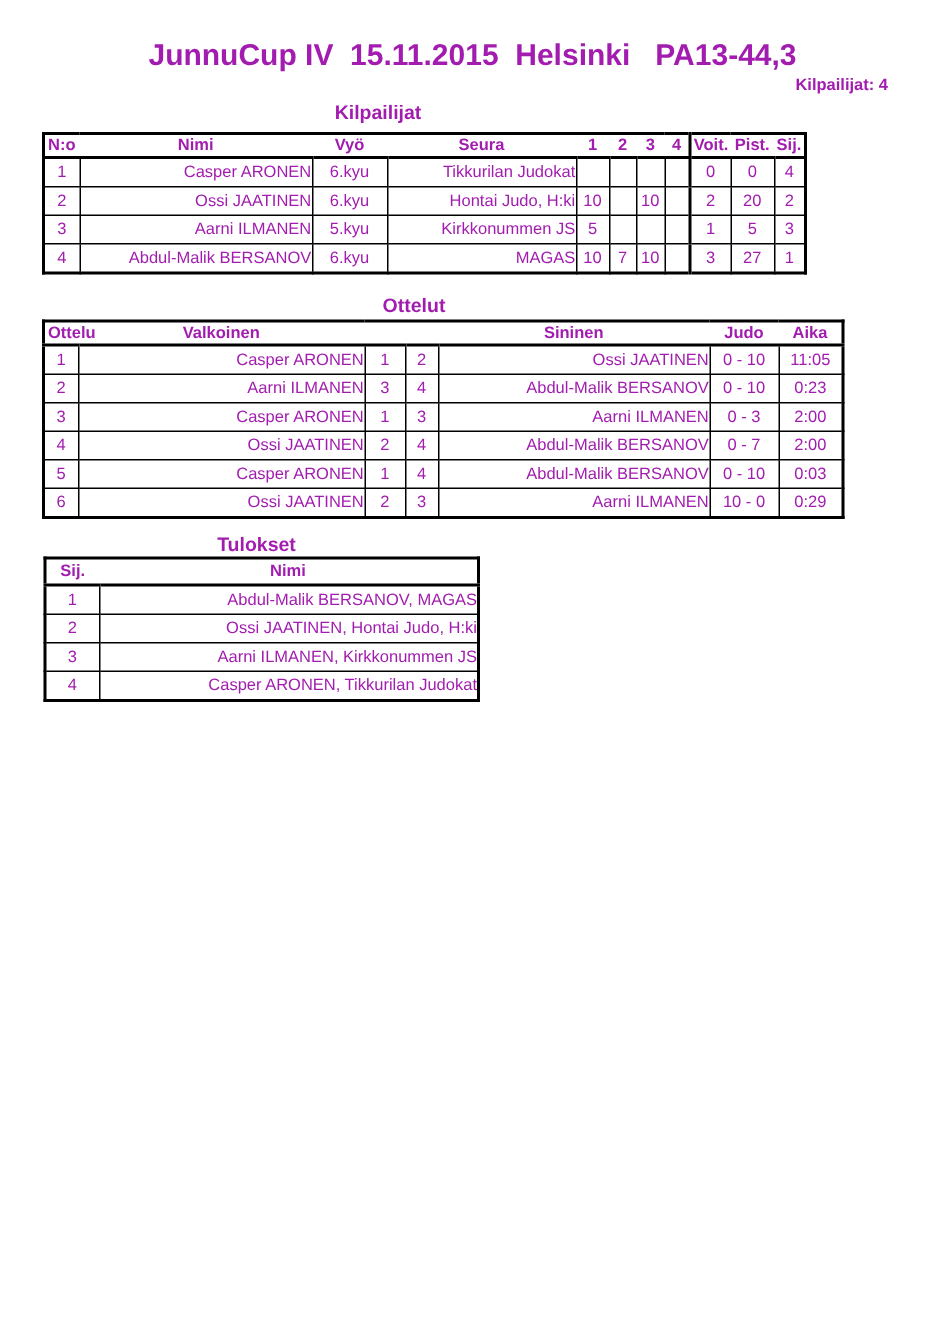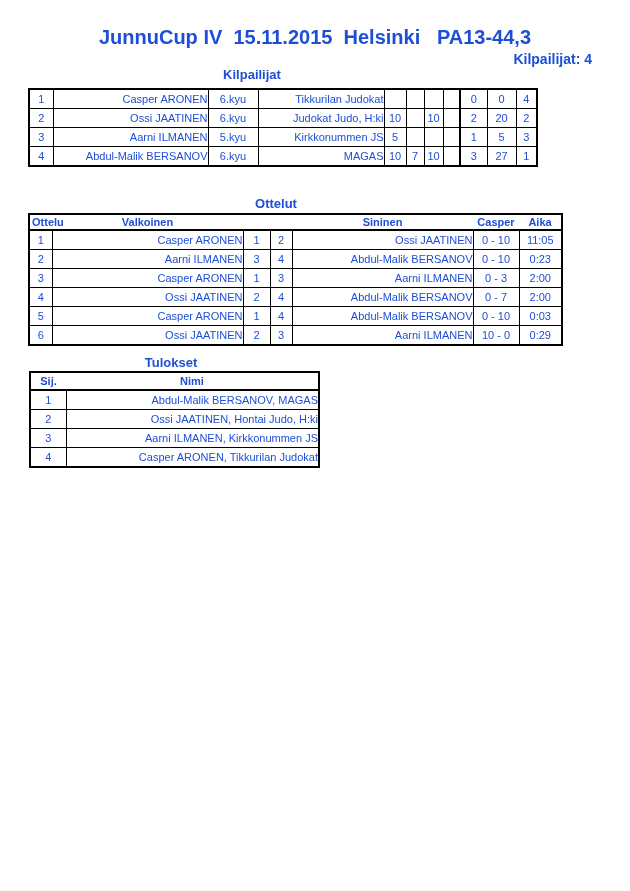--- a/index.html
+++ b/index.html
@@ -1,20 +1,20 @@
 <!DOCTYPE html>
 <html><head>
 <meta charset="utf-8">
 <style>
   html,body{margin:0;padding:0;background:#fff;}
   .page{position:relative;width:630px;height:891px;background:#ffffff;
-        font-family:"Liberation Sans",sans-serif;color:#1d4ed8;overflow:hidden;}
+        font-family:"Liberation Sans",sans-serif;color:#a21caf;overflow:hidden;}
   .title{position:absolute;top:26px;left:0;width:630px;text-align:center;
          font-size:20px;font-weight:bold;white-space:pre;}
-  .count{position:absolute;top:51px;right:38px;font-size:14px;font-weight:bold;}
+  .count{position:absolute;top:51px;right:38px;font-size:11px;font-weight:bold;}
   .heading{position:absolute;font-size:13px;font-weight:bold;transform:translateX(-50%);white-space:nowrap;}
   #heading-kilpailijat{left:252px;top:67px;}
   #heading-ottelut{left:276px;top:196px;}
   #heading-tulokset{left:171px;top:355px;}
   table{position:absolute;border-collapse:collapse;table-layout:fixed;
         font-size:11px;background:#fff;border:2px solid #000;}
   #t1{left:28px;top:88px;width:509px;}
   #t2{left:28px;top:213px;width:533px;}
   #t3{left:29px;top:371px;width:289px;}
   td{padding:0;white-space:nowrap;vertical-align:middle;border:1px solid #000;
@@ -47,38 +47,51 @@
         <col style="width:126px">
       <col style="width:22px">
         <col style="width:18px">
         <col style="width:19px">
         <col style="width:17px">
       <col style="width:27px">
         <col style="width:29px">
         <col style="width:21px">
     </colgroup>
     <tbody>
+        <tr>
+      <td class="h al">N:o</td>
+      <td class="h">Nimi</td>
+      <td class="h">Vyö</td>
+      <td class="h">Seura</td>
+      <td class="h">1</td>
+      <td class="h">2</td>
+      <td class="h">3</td>
+      <td class="h">4</td>
+      <td class="h thickL">Voit.</td>
+      <td class="h">Pist.</td>
+      <td class="h">Sij.</td>
+    </tr>
     <tr>
       <td class="c">1</td>
       <td class="l">Casper ARONEN</td>
       <td class="c">6.kyu</td>
       <td class="l">Tikkurilan Judokat</td>
       <td class="c"></td>
       <td class="c"></td>
       <td class="c"></td>
       <td class="c"></td>
       <td class="c thickL">0</td>
       <td class="c">0</td>
       <td class="c">4</td>
     </tr>
     <tr>
       <td class="c">2</td>
       <td class="l">Ossi JAATINEN</td>
       <td class="c">6.kyu</td>
-      <td class="l">Judokat Judo, H:ki</td>
+      <td class="l">Hontai Judo, H:ki</td>
       <td class="c">10</td>
       <td class="c"></td>
       <td class="c">10</td>
       <td class="c"></td>
       <td class="c thickL">2</td>
       <td class="c">20</td>
       <td class="c">2</td>
     </tr>
     <tr>
       <td class="c">3</td>
@@ -121,21 +134,21 @@
         <col style="width:46px">
         <col style="width:43px">
     </colgroup>
     <tbody>
         <tr>
       <td class="h al">Ottelu</td>
       <td class="h">Valkoinen</td>
       <td class="h"></td>
       <td class="h"></td>
       <td class="h">Sininen</td>
-      <td class="h">Casper</td>
+      <td class="h">Judo</td>
       <td class="h">Aika</td>
     </tr>
     <tr>
       <td class="c">1</td>
       <td class="l">Casper ARONEN</td>
       <td class="c">1</td>
       <td class="c">2</td>
       <td class="l">Ossi JAATINEN</td>
       <td class="c">0 - 10</td>
       <td class="c">11:05</td>

